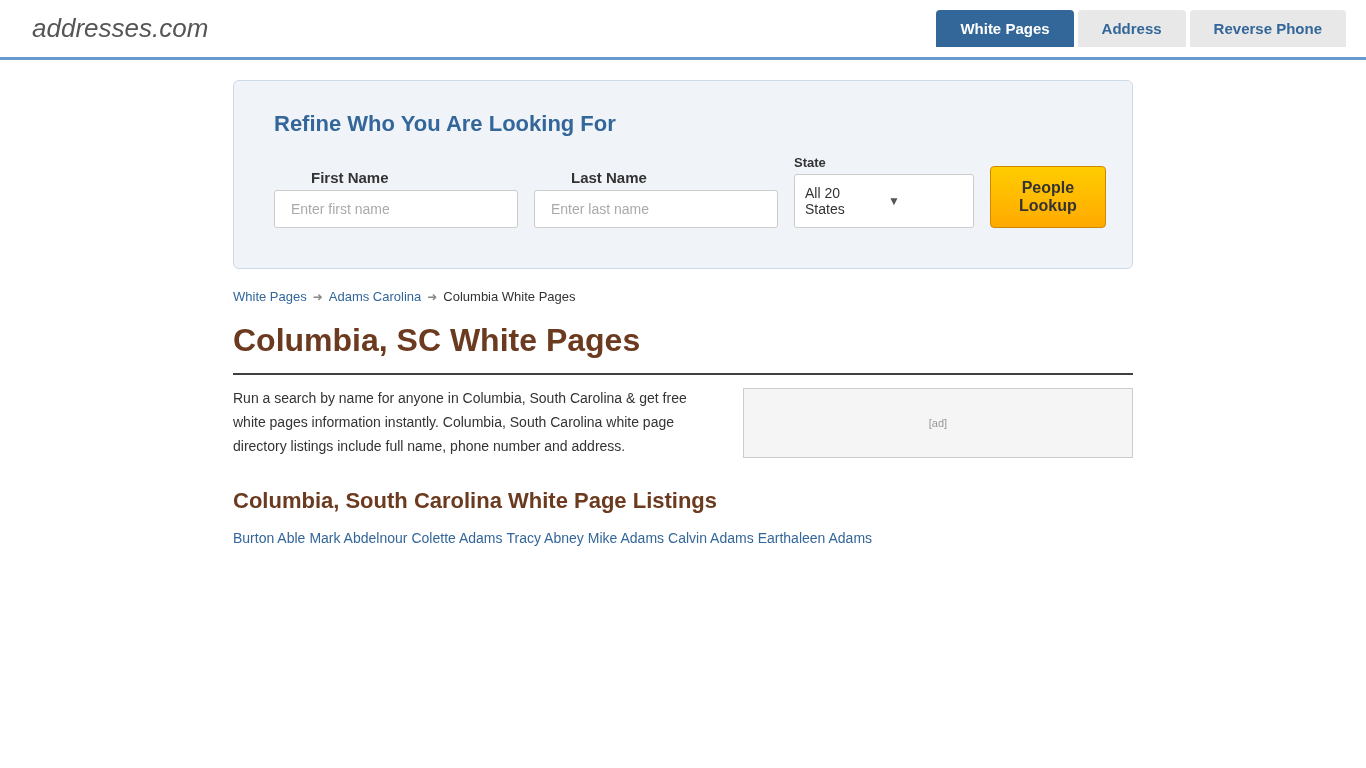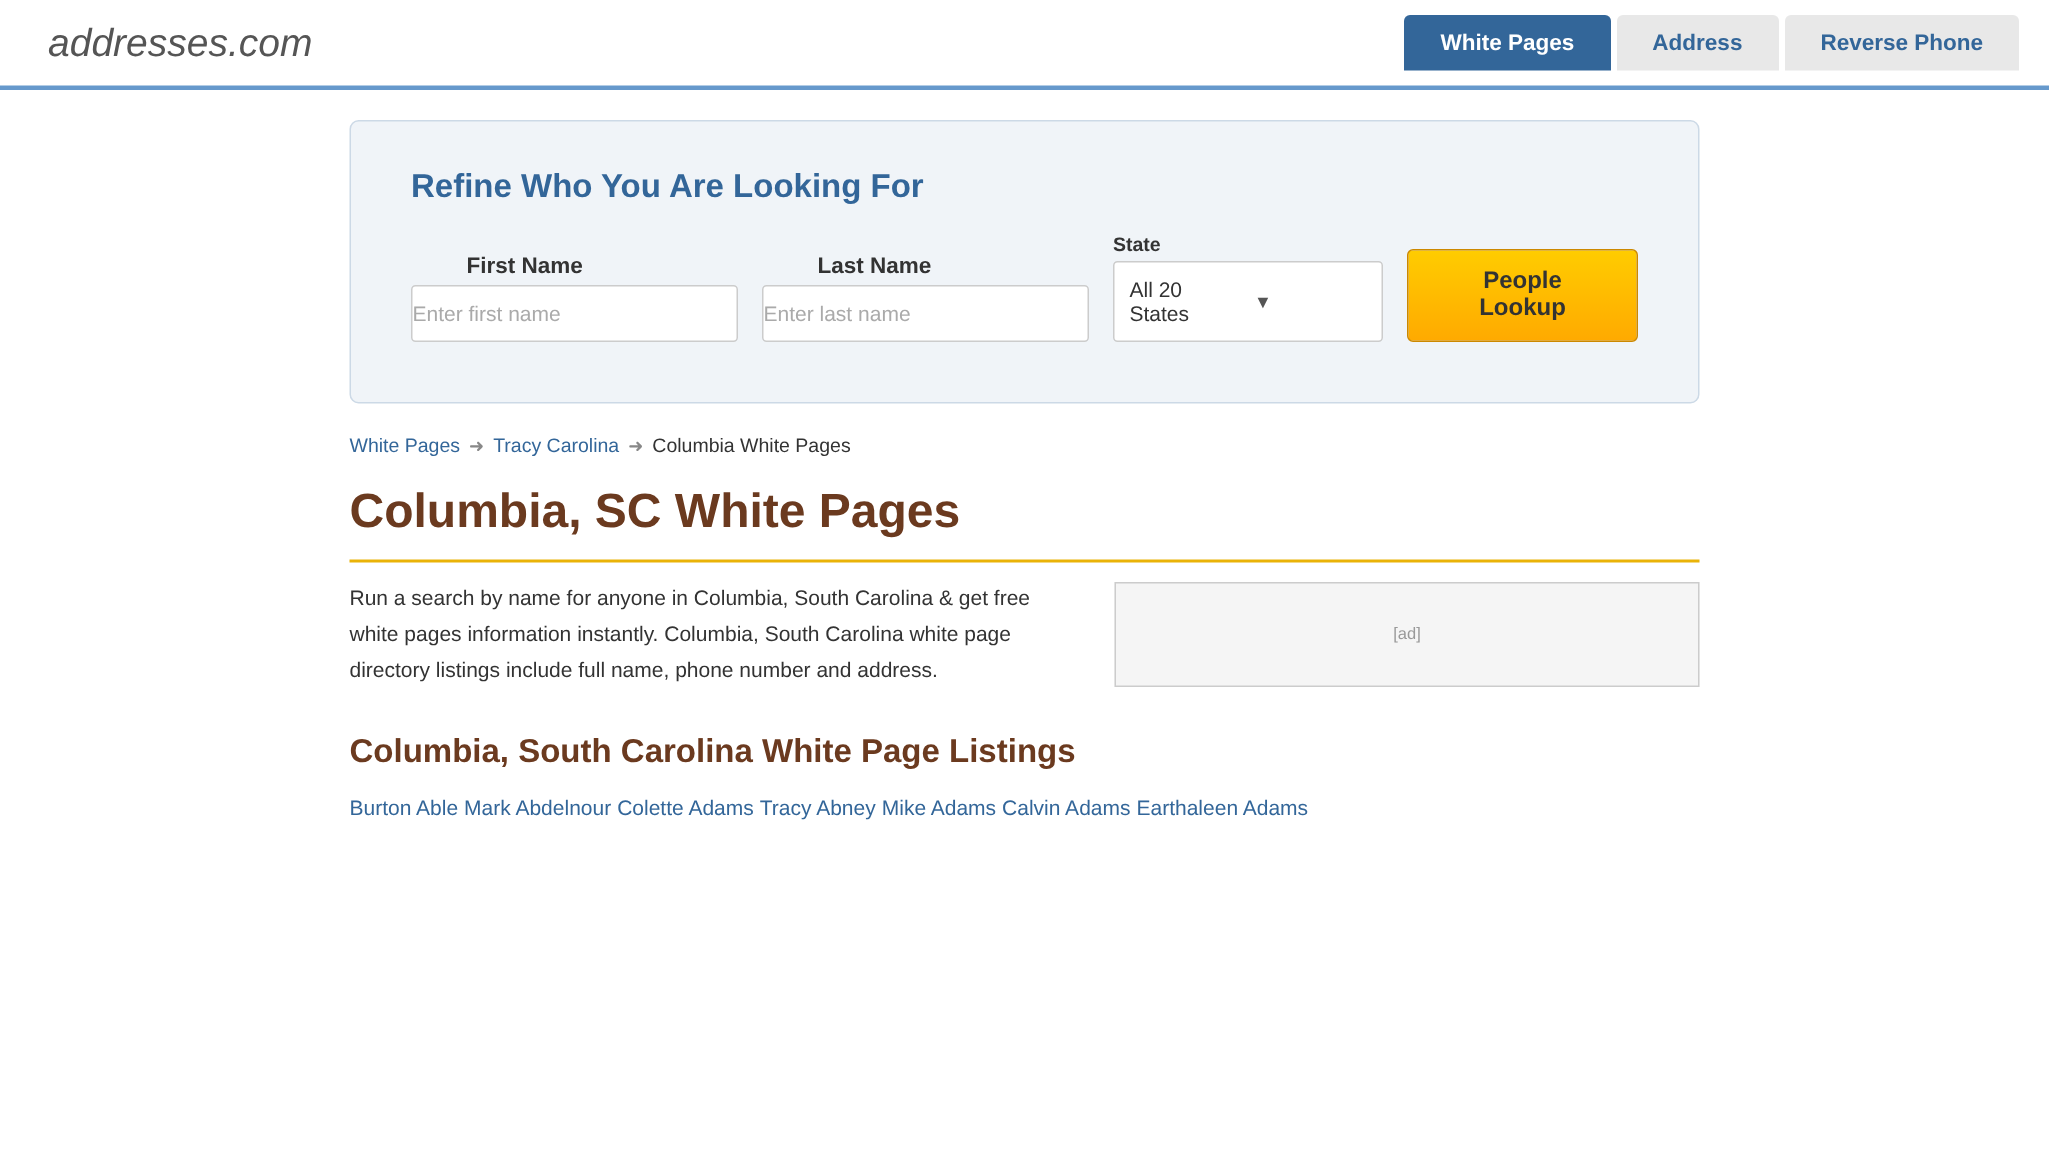--- a/index.html
+++ b/index.html
@@ -67,25 +67,25 @@
       flex-direction: column;
       gap: 4px;
     }
     .field-group label {
       font-size: 15px;
       color: #333;
       font-weight: bold;
       margin-left: 37px;
     }
     .field-group input {
-      padding: 10px 0;
+      padding: 10px 16px;
       border: 1px solid #ccc;
       border-radius: 3px;
       font-size: 14px;
-      width: 218px;
+      width: 244px;
       color: #999;
     }
     .field-group input::placeholder { color: #aaa; }
     .state-select-wrapper {
       display: flex;
       flex-direction: column;
       gap: 4px;
     }
     .state-select-wrapper label {
       font-size: 13px;
@@ -150,21 +150,21 @@
     .bc-current {
       color: #333;
     }
 
     
     #page-title {
       font-size: 32px;
       color: #6b3a1f;
       font-weight: bold;
       margin-bottom: 12px;
-      border-bottom: 2px solid #eab308;
+      border-bottom: 2px solid #404040;
       padding-bottom: 14px;
     }
 
     
     #description-area {
       display: flex;
       gap: 20px;
       margin-bottom: 30px;
       align-items: flex-end;
     }
@@ -240,21 +240,21 @@
       <button id="lookup-btn">People Lookup</button>
     </div>
   </div>
 </div>
 
 <div id="content">
 
   <div id="breadcrumb">
     <a href="#">White Pages</a>
     <span class="bc-arrow">➜</span>
-    <a href="#">Tracy Carolina</a>
+    <a href="#">Adams Carolina</a>
     <span class="bc-arrow">➜</span>
     <span class="bc-current">Columbia White Pages</span>
   </div>
 
   <h1 id="page-title">Columbia, SC White Pages</h1>
 
   <div id="description-area">
     <p id="description-text">Run a search by name for anyone in Columbia, South Carolina &amp; get free white pages information instantly. Columbia, South Carolina white page directory listings include full name, phone number and address.</p>
     <div id="ad-placeholder">
       <span>[ad]</span>

